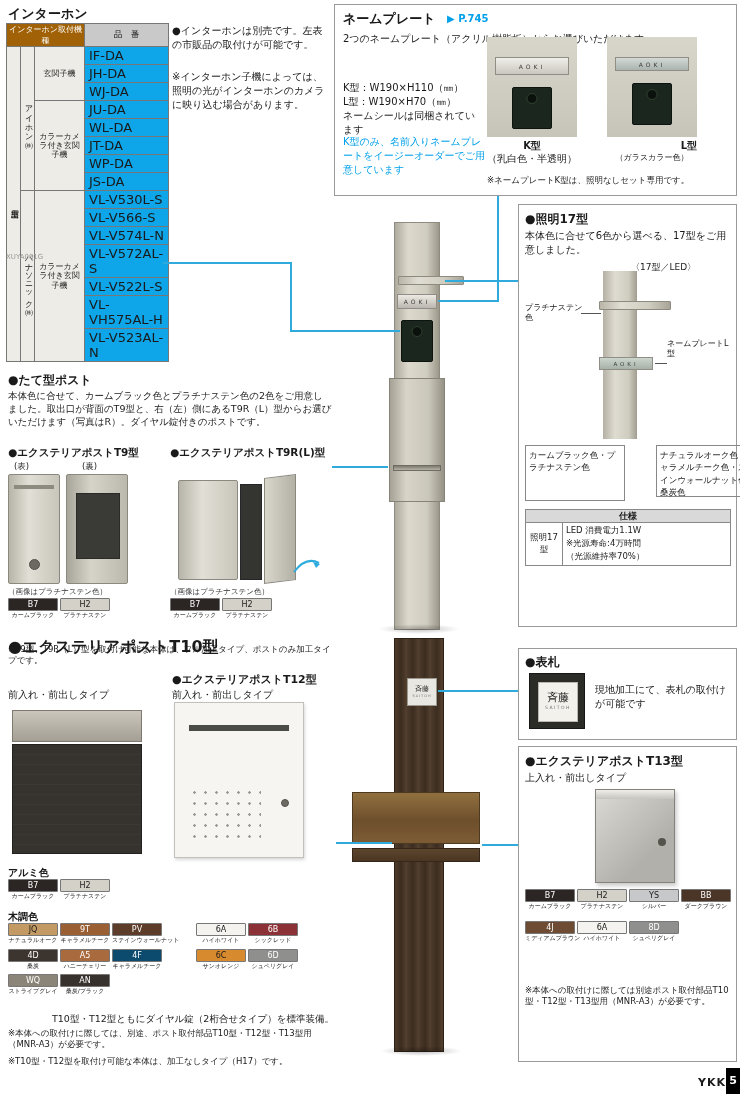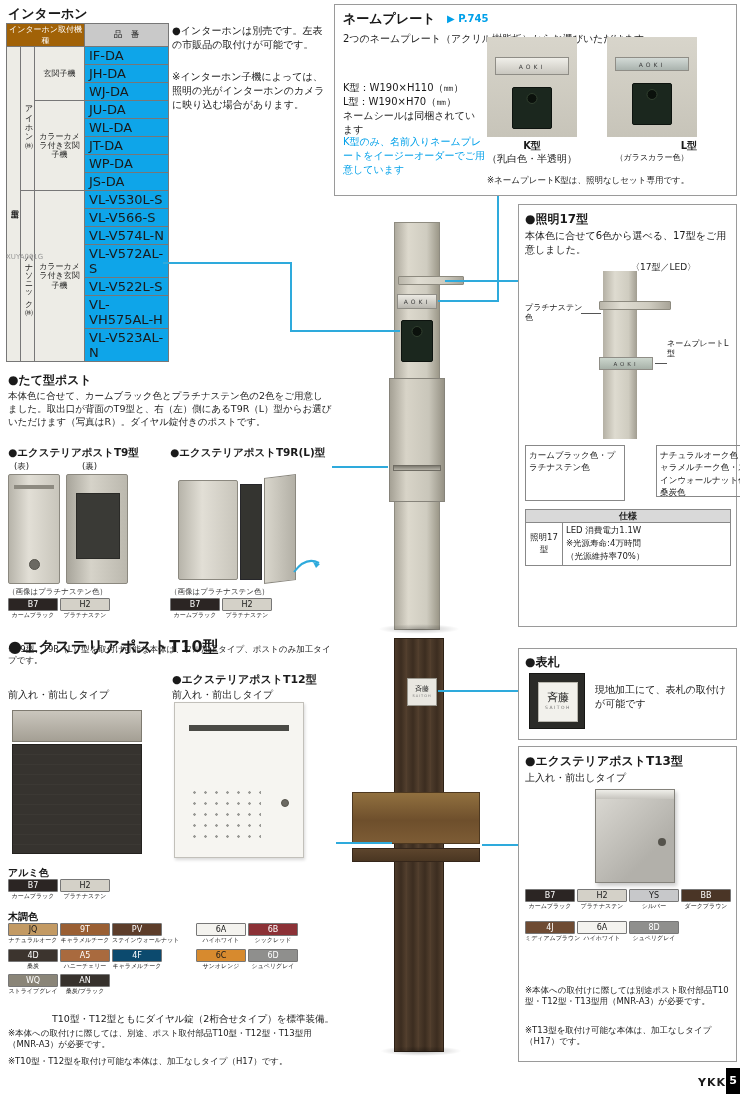--- a/index.html
+++ b/index.html
@@ -375,19 +375,18 @@
         <div class="chip">
           <div class="swatch" style="background: rgb(244, 243, 239); color: rgb(26, 26, 26);">6A</div>
           <div class="chip-label">ハイホワイト</div>
         </div>
         <div class="chip">
           <div class="swatch" style="background: rgb(143, 143, 141); color: rgb(255, 255, 255);">8D</div>
           <div class="chip-label">シュペリグレイ</div>
         </div>
       </div>
     <div class="abs note" style="left:6px;top:238px;width:206px;">※本体への取付けに際しては別途ポスト取付部品T10型・T12型・T13型用（MNR-A3）が必要です。</div>
-    <div class="abs note" style="left:6px;top:278px;width:206px;">※T13型を取付け可能な本体は、加工なしタイプ（H17）です。</div>
   </div>
 
   <div class="abs" style="left:698px;top:1076px;font-size:11px;font-weight:bold;letter-spacing:1px;">YKK</div>
   <div class="abs" style="left:726px;top:1068px;width:14px;height:26px;background:#000;color:#fff;font-size:11px;font-weight:bold;text-align:center;line-height:26px;">5</div>
 
 </div>
 
 </body></html>

